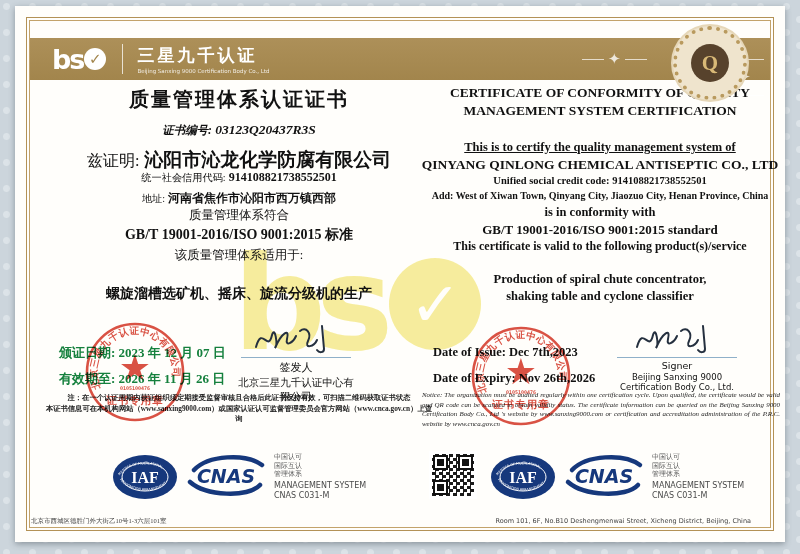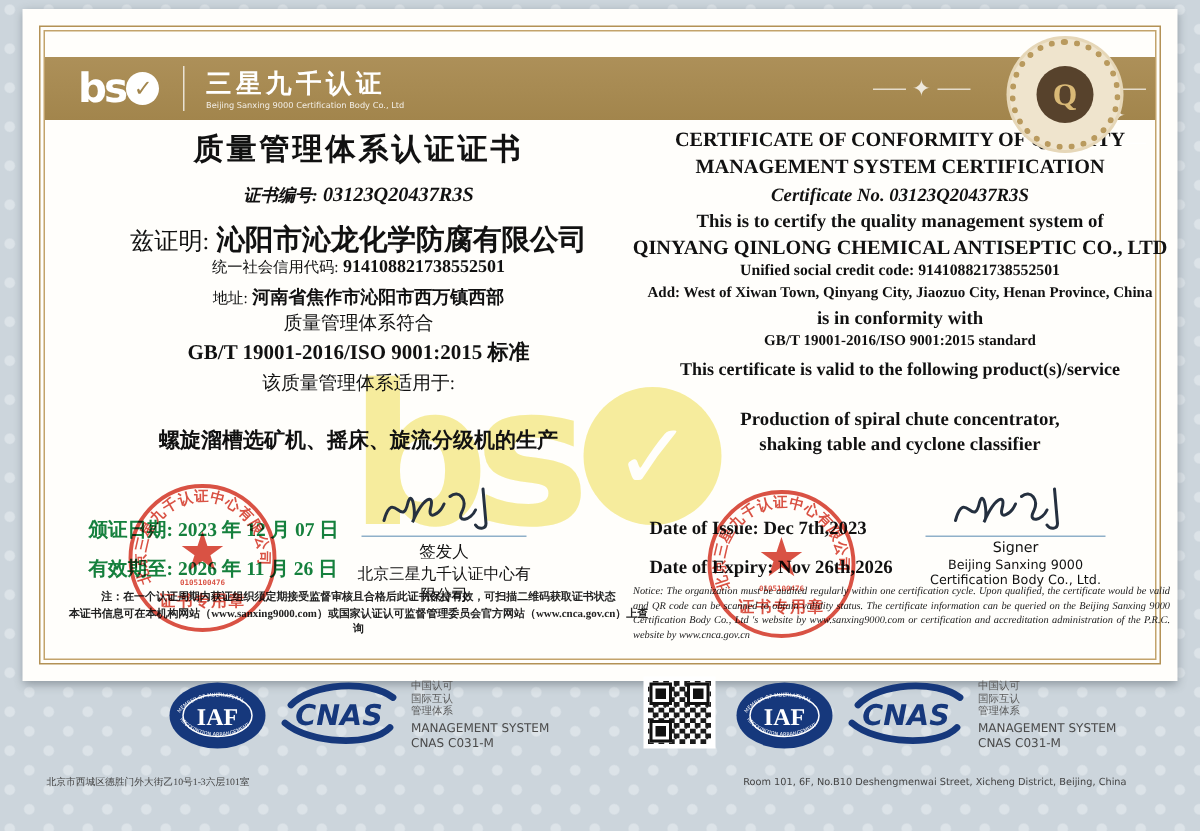--- a/index.html
+++ b/index.html
@@ -7,21 +7,21 @@
     width:800px;height:554px;overflow:hidden;
     font-family:"Liberation Serif","DejaVu Serif",serif;
     background-color:#ccd5dc;
     background-image:
       radial-gradient(circle at 25% 25%, #dce3e8 0 3px, transparent 4px),
       radial-gradient(circle at 75% 75%, #dce3e8 0 3px, transparent 4px);
     background-size:26px 26px;
     position:relative;
   }
   .cert{
-    position:absolute;left:15px;top:6px;width:770px;height:448px;
+    position:absolute;left:15px;top:6px;width:770px;height:536px;
     background:#fffefb;box-shadow:0 2px 6px rgba(60,70,80,.45);
   }
   .frame{position:absolute;inset:11px;border:1.6px solid #b39155;pointer-events:none;}
   .frame::after{content:"";position:absolute;inset:2px;border:1px solid #c3a36b;}
   
   .band{
     position:absolute;left:15px;right:15px;top:32px;height:42px;
     background:linear-gradient(#ad9059,#a2854c);
     display:flex;align-items:center;
   }
@@ -156,27 +156,26 @@
     <div class="line"></div>
     <div style="font-size:11px;margin-top:2px;">签发人</div>
     <div style="font-size:10.5px;margin-top:1px;">北京三星九千认证中心有限公司</div>
   </div>
 
   <div class="notes-cn" style="top:387px;text-align:center;">注：在一个认证周期内获证组织须定期接受监督审核且合格后此证书保持有效，可扫描二维码获取证书状态</div>
   <div class="notes-cn" style="top:398px;">本证书信息可在本机构网站（www.sanxing9000.com）或国家认证认可监督管理委员会官方网站（www.cnca.gov.cn）上查询</div>
 
   <div class="lr b" style="top:79px;font-size:13.5px;">CERTIFICATE OF CONFORMITY OF QUALITY</div>
   <div class="lr b" style="top:97px;font-size:13.5px;">MANAGEMENT SYSTEM CERTIFICATION</div>
-  <div class="lr b i" style="top:117px;font-size:12.5px;">Certificate No. 03123Q20437R3S</div>
-  <div class="lr b" style="top:134px;font-size:12.5px;">This is to certify the quality management system of</div>
+  <div class="lr b" style="top:134px;font-size:12.5px;text-decoration:underline;">This is to certify the quality management system of</div>
   <div class="lr b" style="top:151px;font-size:13.5px;">QINYANG QINLONG CHEMICAL ANTISEPTIC CO., LTD</div>
   <div class="lr b" style="top:169px;font-size:10.5px;">Unified social credit code: 914108821738552501</div>
   <div class="lr b" style="top:199px;font-size:12.5px;">is in conformity with</div>
   <div class="lr b" style="top:184px;font-size:10px;">Add: West of Xiwan Town, Qinyang City, Jiaozuo City, Henan Province, China</div>
-  <div class="lr b" style="top:216px;font-size:10px;">GB/T 19001-2016/ISO 9001:2015 standard</div>
+  <div class="lr b" style="top:216px;font-size:13px;">GB/T 19001-2016/ISO 9001:2015 standard</div>
   <div class="lr b" style="top:233px;font-size:12px;">This certificate is valid to the following product(s)/service</div>
   <div class="lr b" style="top:266px;font-size:12.5px;">Production of spiral chute concentrator,</div>
   <div class="lr b" style="top:283px;font-size:12.5px;">shaking table and cyclone classifier</div>
 
   <div class="dates-en" style="top:339px;">Date of Issue: Dec 7th,2023</div>
   <div class="dates-en" style="top:365px;">Date of Expiry: Nov 26th,2026</div>
 
   <div class="sigblock" style="left:598px;top:313px;width:128px;">
     <svg class="sig-svg" width="100" height="38" viewBox="0 0 100 38">
       <path d="M10,28 C16,6 22,34 26,16 C29,6 32,26 29,29 C36,13 44,9 41,20 C39,28 47,24 50,17 M54,12 C60,7 66,14 62,22 C58,30 68,28 71,21 M76,7 L78,30 C78,34 73,34 71,31" fill="none" stroke="#25303f" stroke-width="2" stroke-linecap="round"></path>

